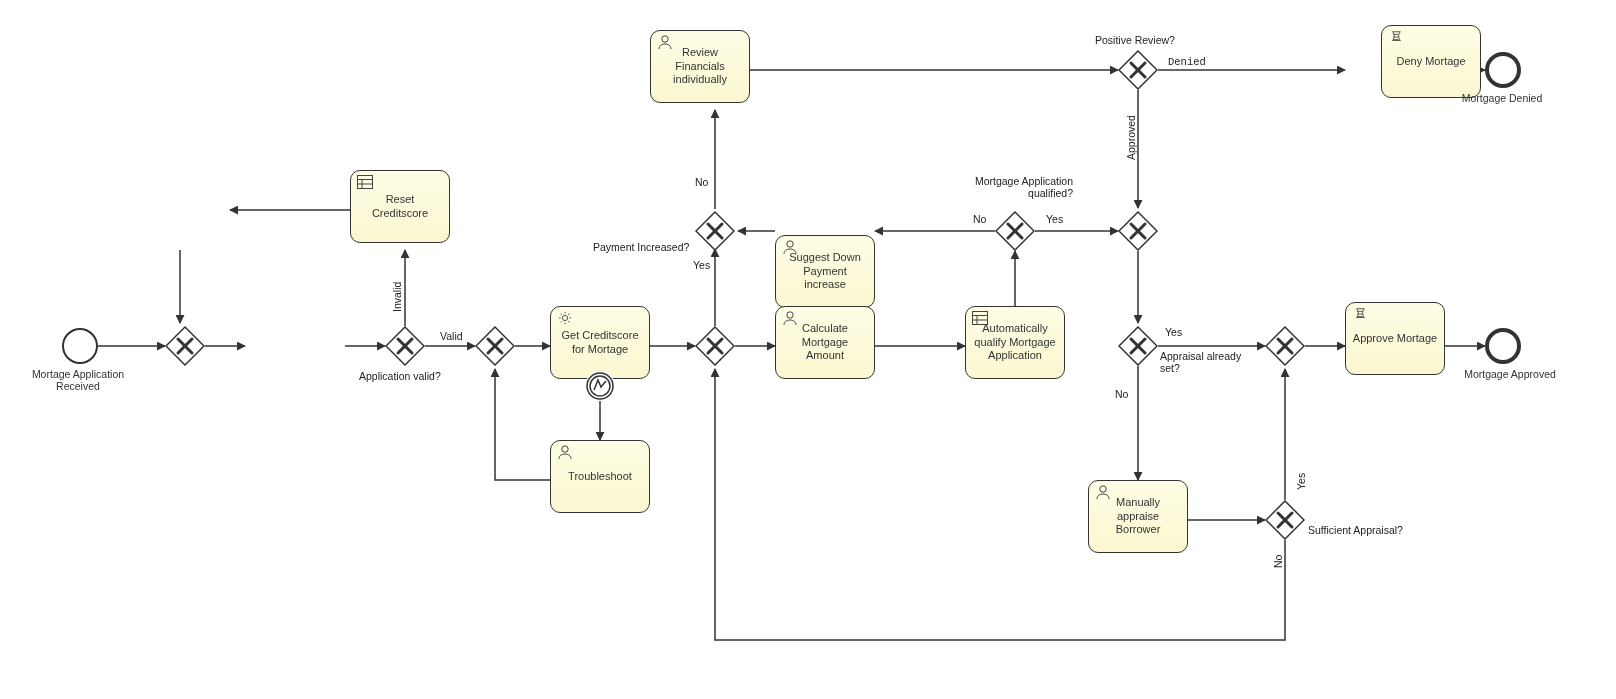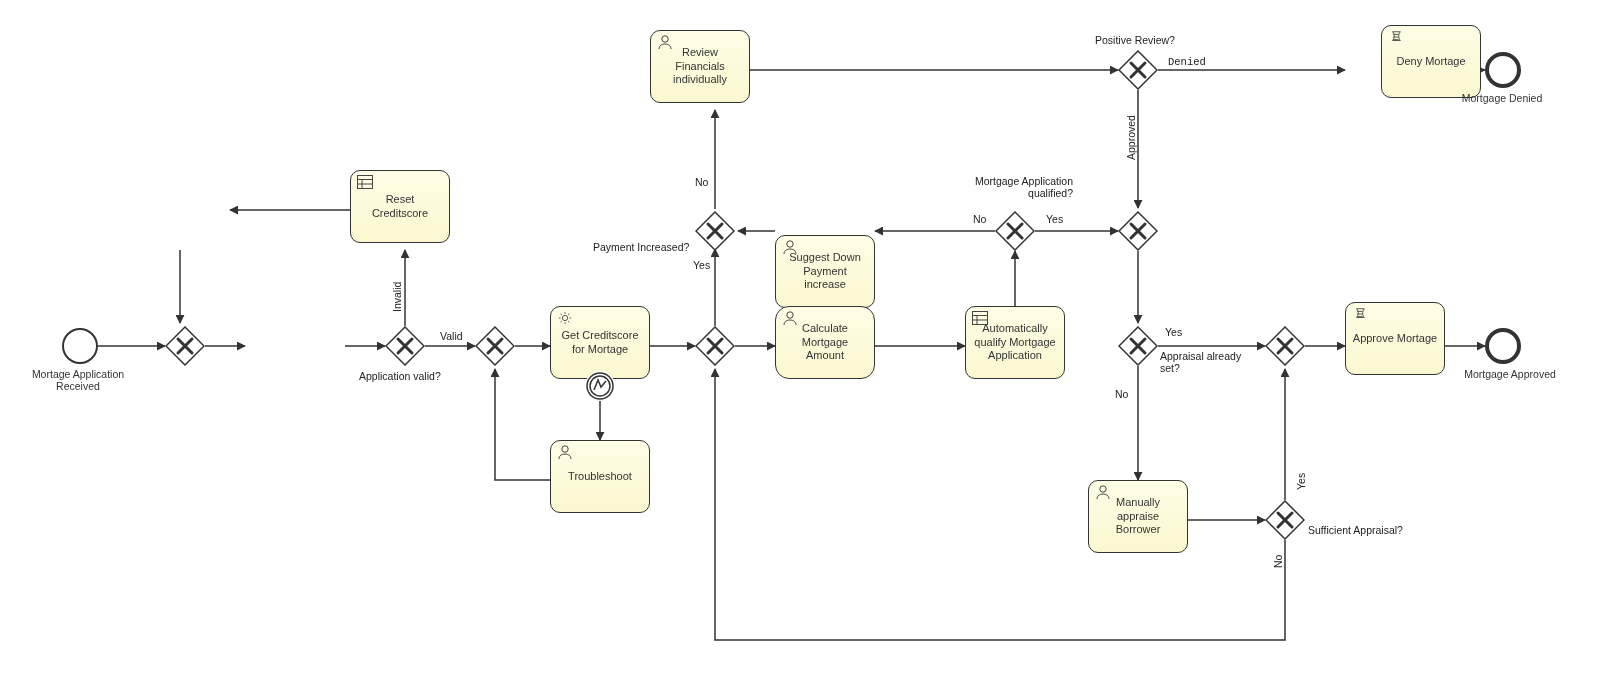--- a/index.html
+++ b/index.html
@@ -300,21 +300,21 @@
   </div>
 
   <div class="task" style="left:775px; top:191px;margin-top:44px;">
     <svg class="task-icon" viewBox="0 0 16 14">
         <circle cx="8" cy="4" r="3.2"></circle>
         <path d="M2 14c0-3.5 3-5 6-5s6 1.5 6 5"></path>
       </svg>
     <span>Suggest Down Payment increase</span>
   </div>
 
-  <div class="task" style="left:775px; top:306px;border-radius:14px;">
+  <div class="task" style="left:775px; top:306px;">
     <svg class="task-icon" viewBox="0 0 16 14">
         <circle cx="8" cy="4" r="3.2"></circle>
         <path d="M2 14c0-3.5 3-5 6-5s6 1.5 6 5"></path>
       </svg>
     <span>Calculate Mortgage Amount</span>
   </div>
 
   <div class="task" style="left:965px; top:306px;">
     <svg class="task-icon" viewBox="0 0 16 14">
         <rect x="0.5" y="0.5" width="15" height="13"></rect>

